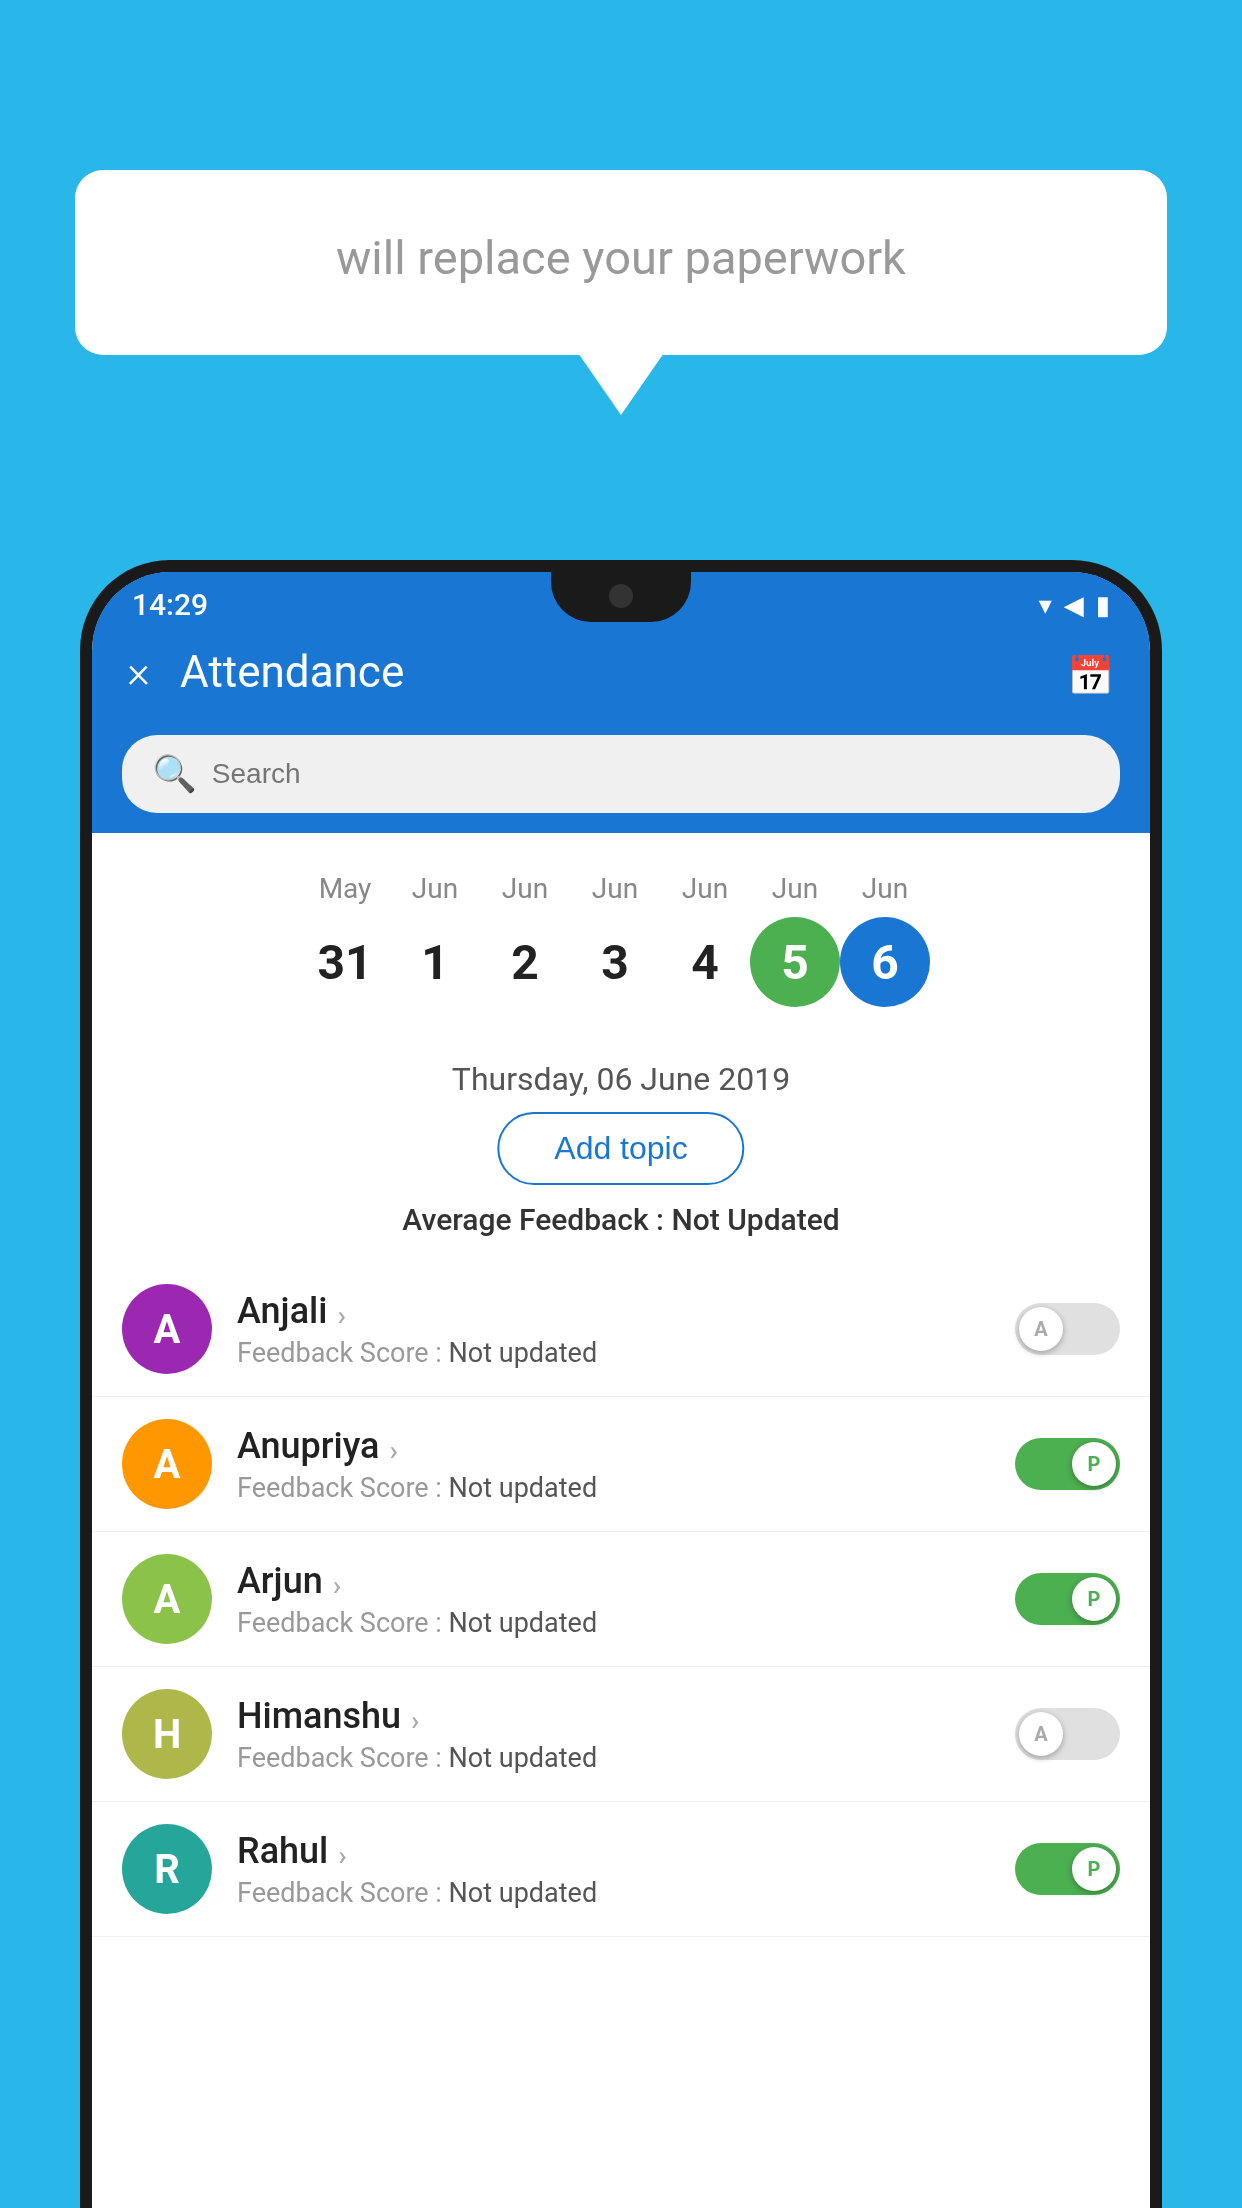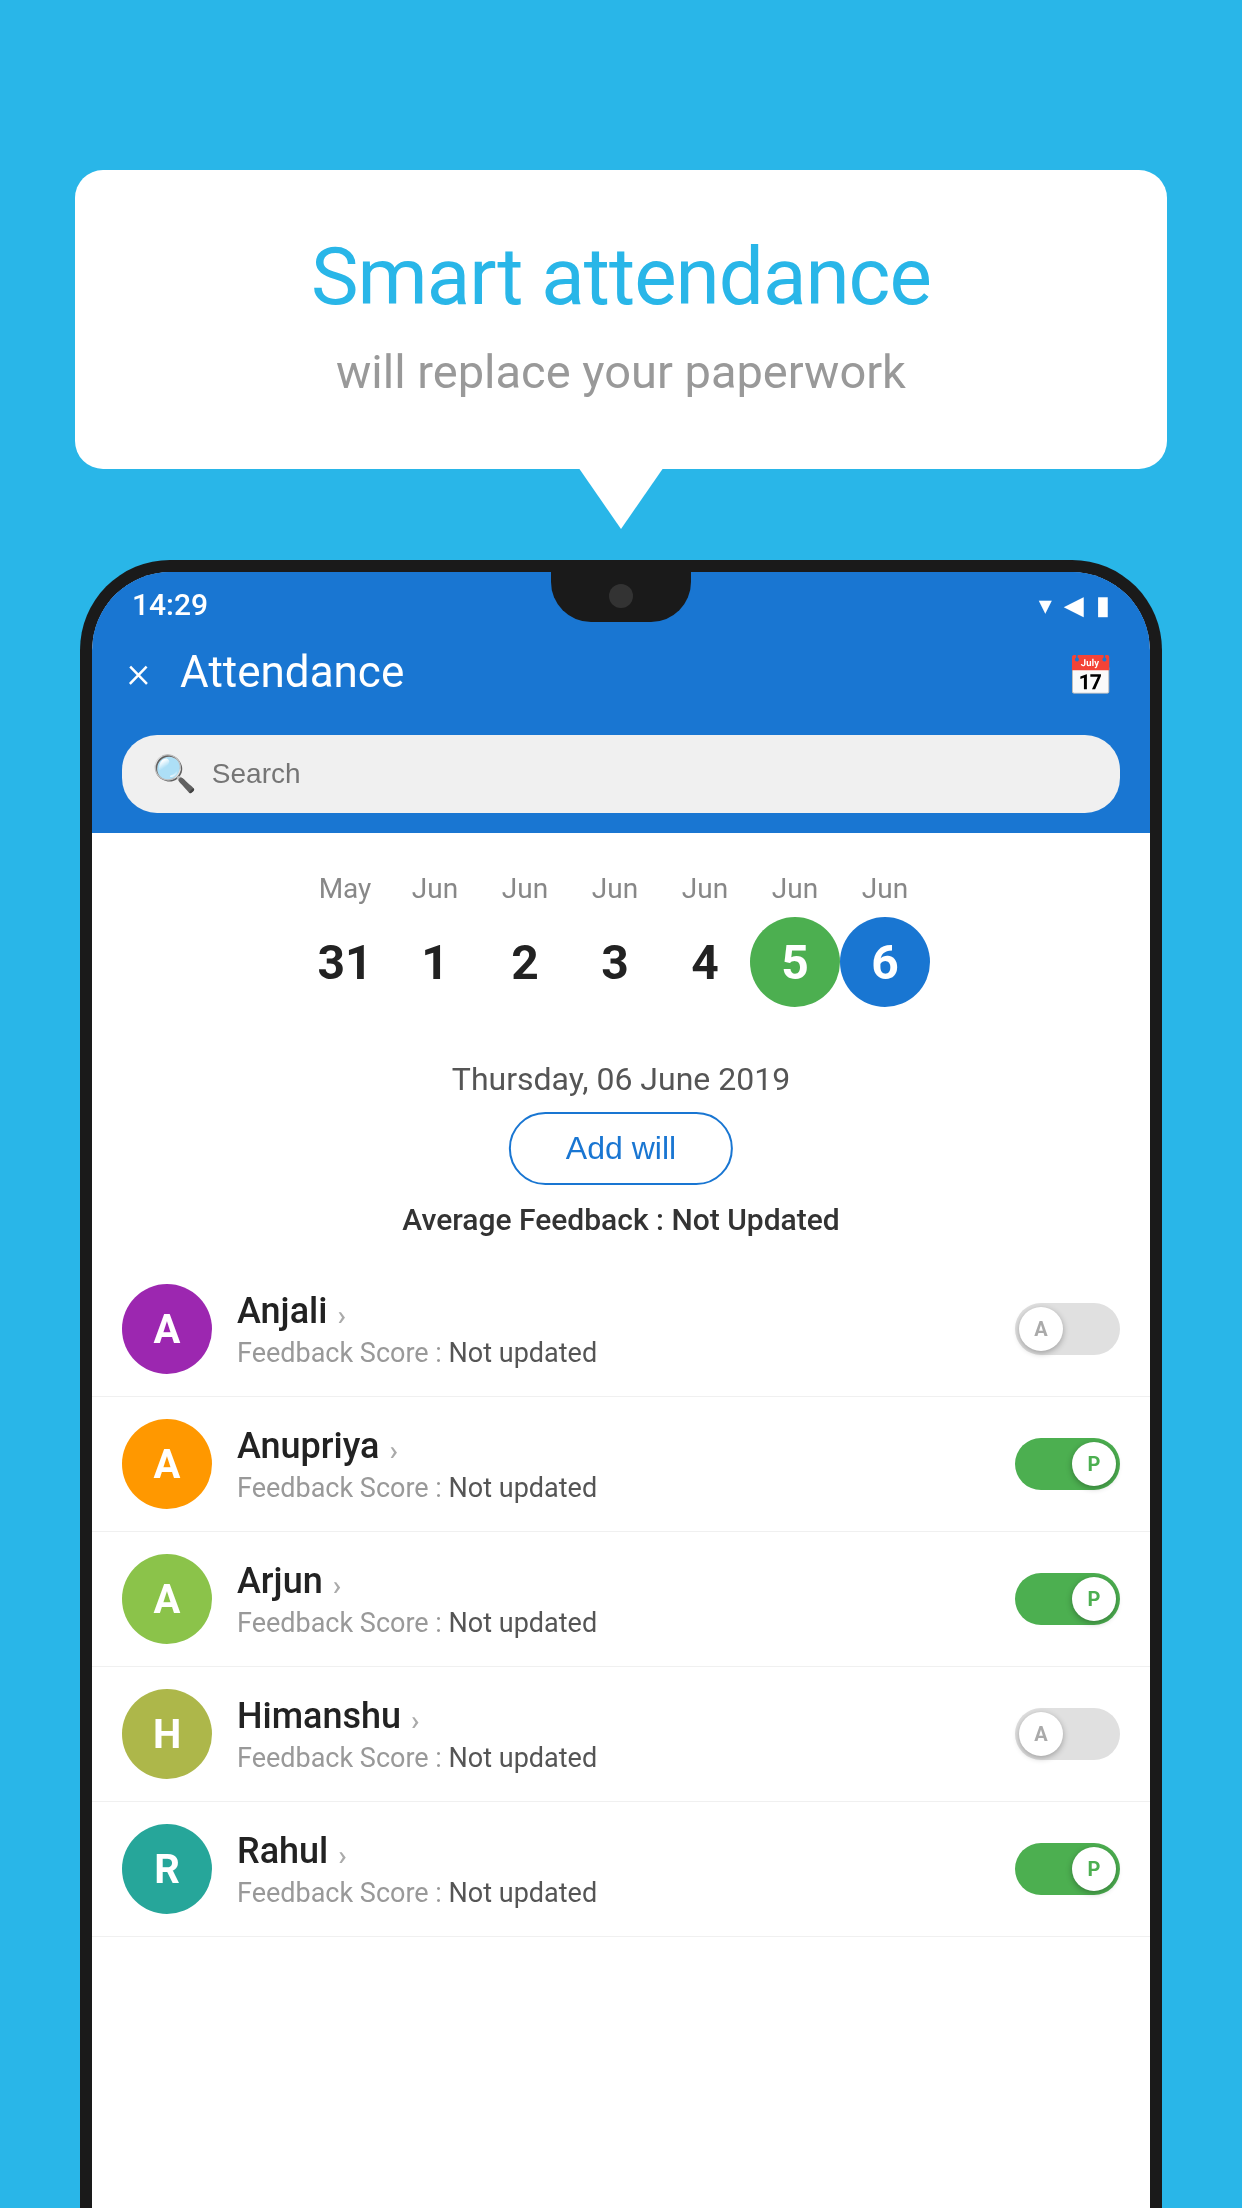--- a/index.html
+++ b/index.html
@@ -417,21 +417,20 @@
     .toggle.on .toggle-thumb {
       color: #4caf50;
     }
   </style>
 </head>
 <body>
 
 <div style="width:1242px;height:2208px;position:relative;">
 
   <div class="speech-bubble">
-    <div class="bubble-title">Smart attendance</div>
     <div class="bubble-subtitle">will replace your paperwork</div>
   </div>
 
   <div class="phone">
     <div class="phone-inner">
 
       <div class="notch">
         <div class="camera"></div>
       </div>
 
@@ -486,21 +485,21 @@
               <div class="cal-num today">5</div>
             </div>
             <div class="cal-day">
               <div class="cal-month">Jun</div>
               <div class="cal-num selected">6</div>
             </div>
           </div>
 
         <div class="date-header">Thursday, 06 June 2019</div>
 
-        <button class="add-topic-btn">Add will</button>
+        <button class="add-topic-btn">Add topic</button>
 
         <div class="feedback-label">
           <span>Average Feedback : </span><span>Not Updated</span>
         </div>
 
         <div class="student-list">
 
         <div class="student-item">
               <div class="student-avatar avatar-purple">A</div>
               <div class="student-info">

